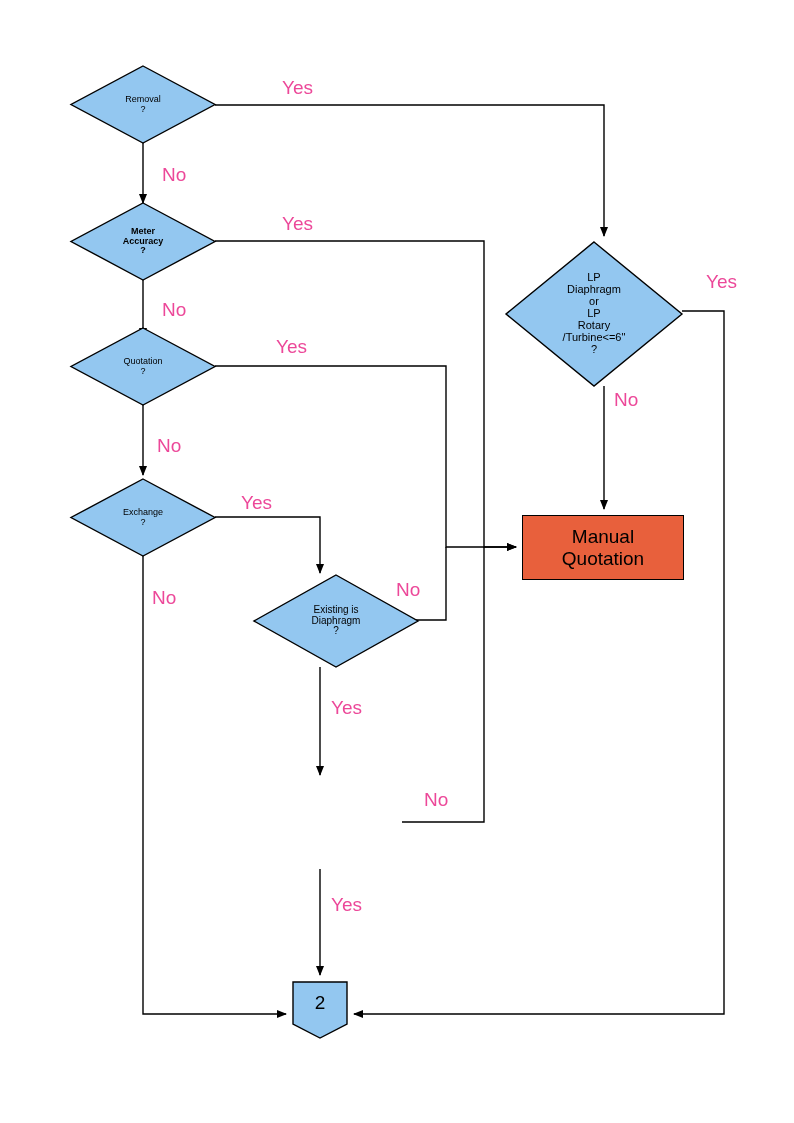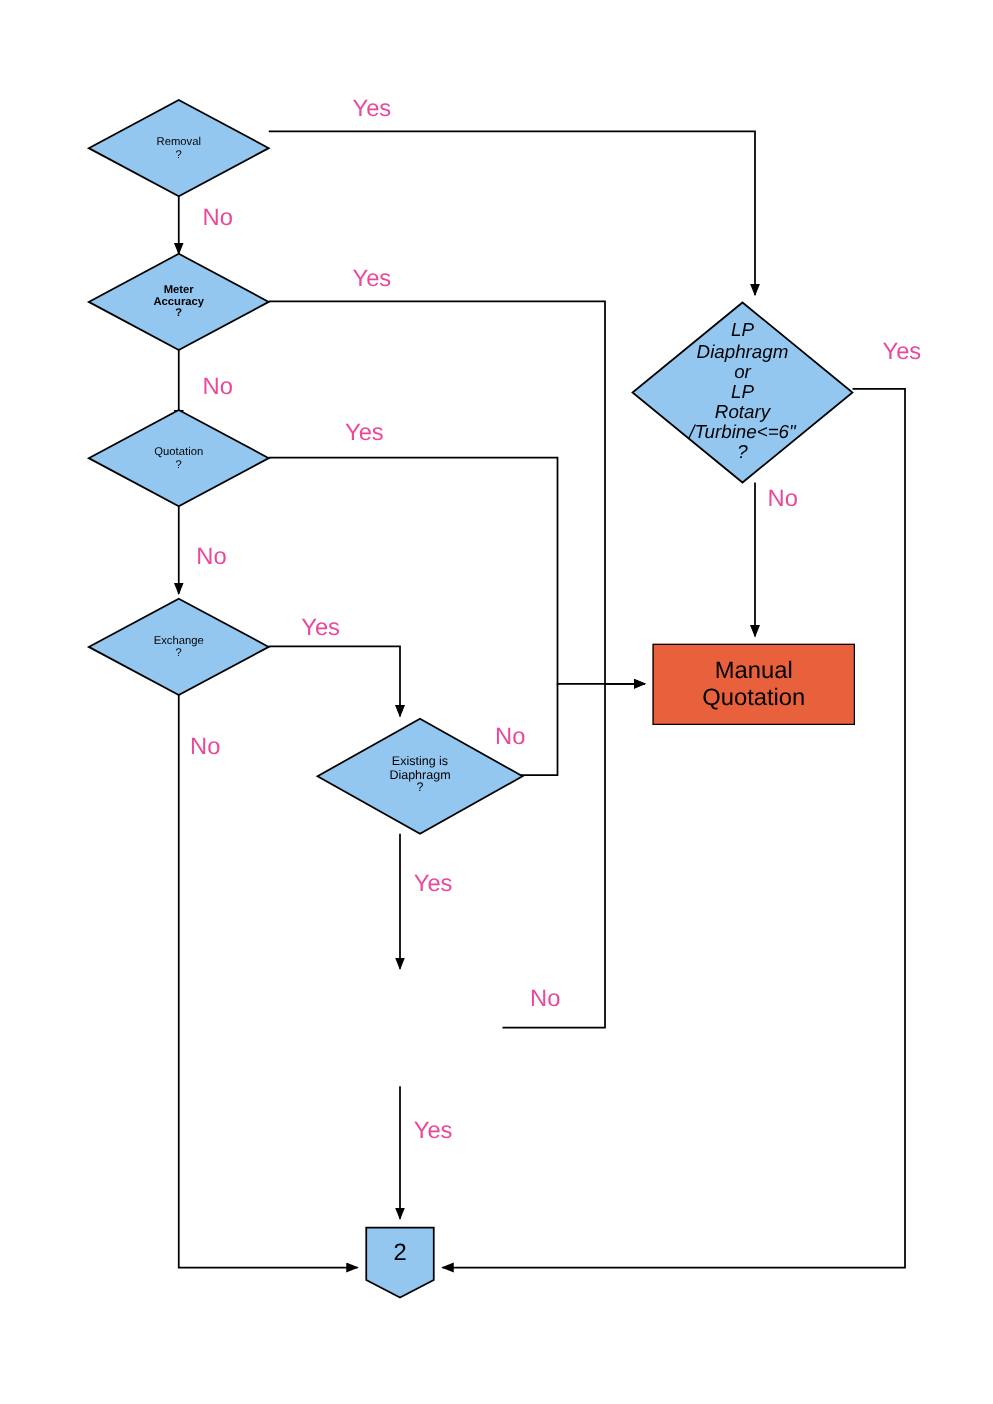--- a/index.html
+++ b/index.html
@@ -125,21 +125,21 @@
       <path d="M402,822 L484,822 L484,547"></path>
 
       <path d="M320,869 L320,975" marker-end="url(#arrow)"></path>
 
       <path d="M682,311 L724,311 L724,1014 L354,1014" marker-end="url(#arrow)"></path>
 
       <path d="M604,386 L604,509" marker-end="url(#arrow)"></path>
     </g>
   </svg>
 
-  <div class="diamond-wrap" style="left:71px; top:80px; width:144px; height:77px;">
+  <div class="diamond-wrap" style="left:71px; top:66px; width:144px; height:77px;">
     <svg width="144" height="77" viewBox="0 0 144 77">
       <polygon points="72,0 144,38.5 72,77 0,38.5" fill="#93C7F0" stroke="#000000" stroke-width="1.4"></polygon>
     </svg>
     <div class="diamond-label" style="font-size:9px;">Removal
 ?</div>
   </div>
 
   <div class="diamond-wrap" style="left:71px; top:203px; width:144px; height:77px;font-weight:bold;">
     <svg width="144" height="77" viewBox="0 0 144 77">
       <polygon points="72,0 144,38.5 72,77 0,38.5" fill="#93C7F0" stroke="#000000" stroke-width="1.4"></polygon>
@@ -172,21 +172,21 @@
     <div class="diamond-label" style="font-size:10px;">Existing is
 Diaphragm
 ?</div>
   </div>
 
 
   <div class="diamond-wrap" style="left:506px; top:242px; width:176px; height:144px;">
     <svg width="176" height="144" viewBox="0 0 176 144">
       <polygon points="88,0 176,72 88,144 0,72" fill="#93C7F0" stroke="#000000" stroke-width="1.4"></polygon>
     </svg>
-    <div class="diamond-label" style="font-size:15px;font-style:italic;">LP
+    <div class="diamond-label" style="font-size:11px;">LP
 Diaphragm
 or
 LP
 Rotary
 /Turbine&lt;=6"
 ?</div>
   </div>
 
   <div class="proc-box" style="left:522px; top:515px; width:162px; height:65px; background:#E8603C; font-size:19px;">Manual
 Quotation</div>

